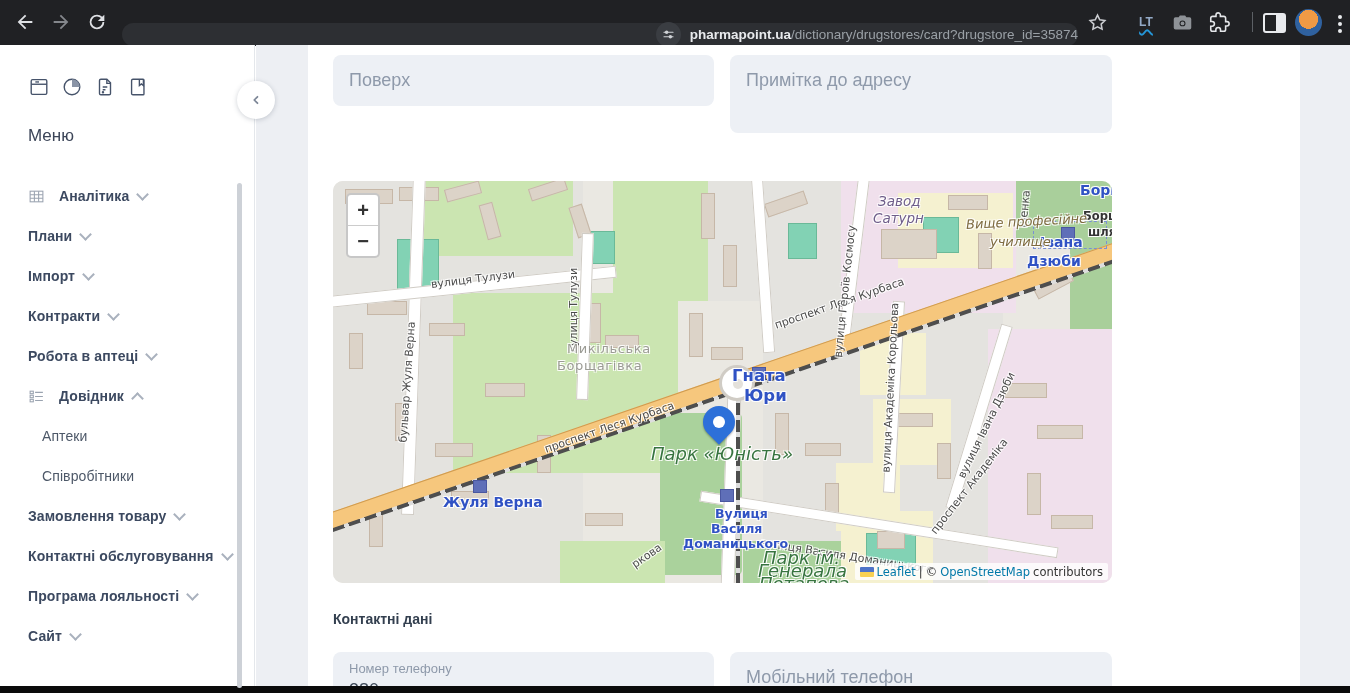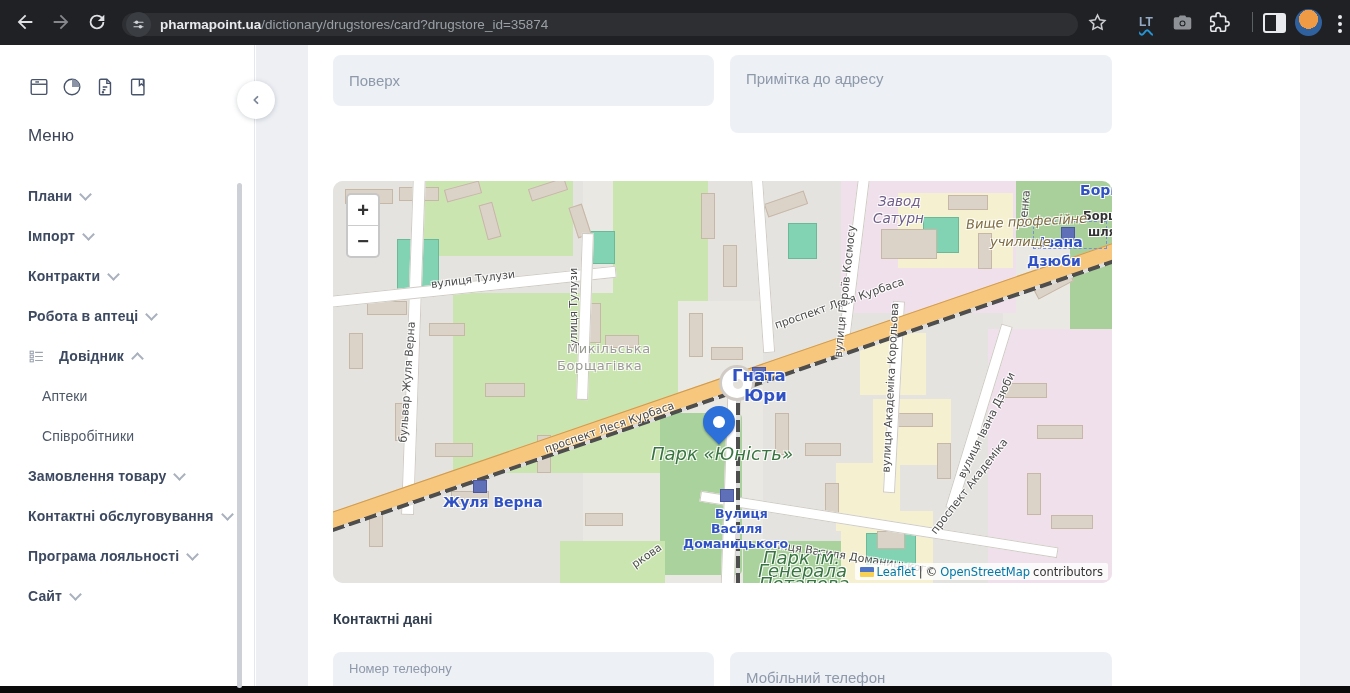--- a/index.html
+++ b/index.html
@@ -3,22 +3,22 @@
 <meta charset="utf-8">
 <style>
   html,body{margin:0;padding:0}
   body{width:1350px;height:693px;position:relative;overflow:hidden;background:#fff;
        font-family:"Liberation Sans",sans-serif;}
   .abs{position:absolute}
 
   
   #chrome{left:0;top:0;width:1350px;height:45px;background:#202124;}
   .nav-ic{position:absolute;top:11px;width:22px;height:22px;cursor:pointer}
-  #omnibox{position:absolute;left:122px;top:13px;width:956px;height:23px;border-radius:16px;
-           background:#2d2f33;display:flex;align-items:center;}
+  #omnibox{position:absolute;left:122px;top:23px;width:956px;height:23px;border-radius:16px;
+           background:#2d2f33;display:flex;align-items:center;justify-content:flex-end;}
   #site-info{width:25px;height:25px;border-radius:50%;background:#3a3d42;margin-left:4px;
              display:flex;align-items:center;justify-content:center}
   #url-text{margin-left:9px;font-size:13.5px;white-space:nowrap;overflow:hidden}
   #url-text .dom{color:#e8eaed;font-weight:bold}
   #url-text .path{color:#9aa0a6}
   .ext{position:absolute;top:10px;width:24px;height:24px;display:flex;align-items:center;justify-content:center}
   #lt-ext{font-size:12px;font-weight:bold;color:#93a9c6;text-decoration:underline wavy #2496d8 1.5px;text-underline-offset:3px}
   #sep{position:absolute;left:1252px;top:12px;width:1px;height:20px;background:#5c6065}
   #panel-ic{position:absolute;left:1263px;top:13px;width:19px;height:16px;border:2px solid #e8eaed;border-radius:3px;
             background:linear-gradient(90deg,transparent 0 60%,#e8eaed 60%)}
@@ -47,21 +47,21 @@
   .mi.sub{padding-left:42px;font-weight:normal;color:#4d5868}
   .mi svg{width:17px;height:17px;stroke:#9aa3b0;fill:none;stroke-width:1.5;margin-right:14px}
   .chev{display:inline-block;width:7px;height:7px;border-right:2px solid #a9b1bd;border-bottom:2px solid #a9b1bd;margin-left:9px}
   .chev.down{transform:rotate(45deg);margin-top:-4px}
   .chev.up{transform:rotate(-135deg);margin-top:5px}
   #side-scroll{left:237px;top:183px;width:5px;height:505px;background:#cdd1d7;border-radius:3px;z-index:15}
 
   
   .field{background:#edf0f5;border-radius:8px;box-sizing:border-box}
   .field input,.field textarea{width:100%;height:100%;background:transparent;border:none;outline:none;
-      font-family:"Liberation Sans",sans-serif;font-size:15px;color:#3f4a59;box-sizing:border-box;resize:none}
+      font-family:"Liberation Sans",sans-serif;font-size:18px;color:#3f4a59;box-sizing:border-box;resize:none}
   .field ::placeholder{color:#8e99aa;opacity:1}
   #field-floor{left:333px;top:55px;width:381px;height:51px}
   #field-floor input{padding:0 16px}
   #field-note{left:730px;top:55px;width:382px;height:78px}
   #field-note textarea{padding:15px 16px}
   #contact-heading{left:333px;top:611px;font-size:14px;font-weight:bold;color:#333f4f}
   #field-phone{left:333px;top:652px;width:381px;height:64px;padding:9px 16px 0}
   #field-phone .flabel{font-size:13px;color:#8e99aa}
   #field-phone input{height:22px;padding:0;margin-top:3px}
   #field-mobile{left:730px;top:652px;width:382px;height:64px}
@@ -193,20 +193,28 @@
       </svg>
     <svg viewBox="0 0 24 24">
         <path d="M6.5 3.5h11a1 1 0 0 1 1 1v15a1 1 0 0 1-1 1h-11A1.5 1.5 0 0 1 5 19V5a1.5 1.5 0 0 1 1.5-1.5z"></path>
         <path d="M13.5 3.5v7l2.2-1.8 2.2 1.8v-7"></path>
       </svg>
   </div>
   <div id="menu-title">Меню</div>
 
   <div id="menu">
     <div class="mi">
+      <svg viewBox="0 0 24 24">
+          <rect x="3" y="4.5" width="18" height="15"></rect>
+          <path d="M3 9.5h18M3 14.5h18M9 4.5v15M15 4.5v15"></path>
+        </svg>
+      <span>Аналітика</span>
+        <i class="chev down"></i>
+    </div>
+    <div class="mi">
         <span>Плани</span>
         <i class="chev down"></i>
       </div>
     <div class="mi">
         <span>Імпорт</span>
         <i class="chev down"></i>
       </div>
     <div class="mi">
         <span>Контракти</span>
         <i class="chev down"></i>

